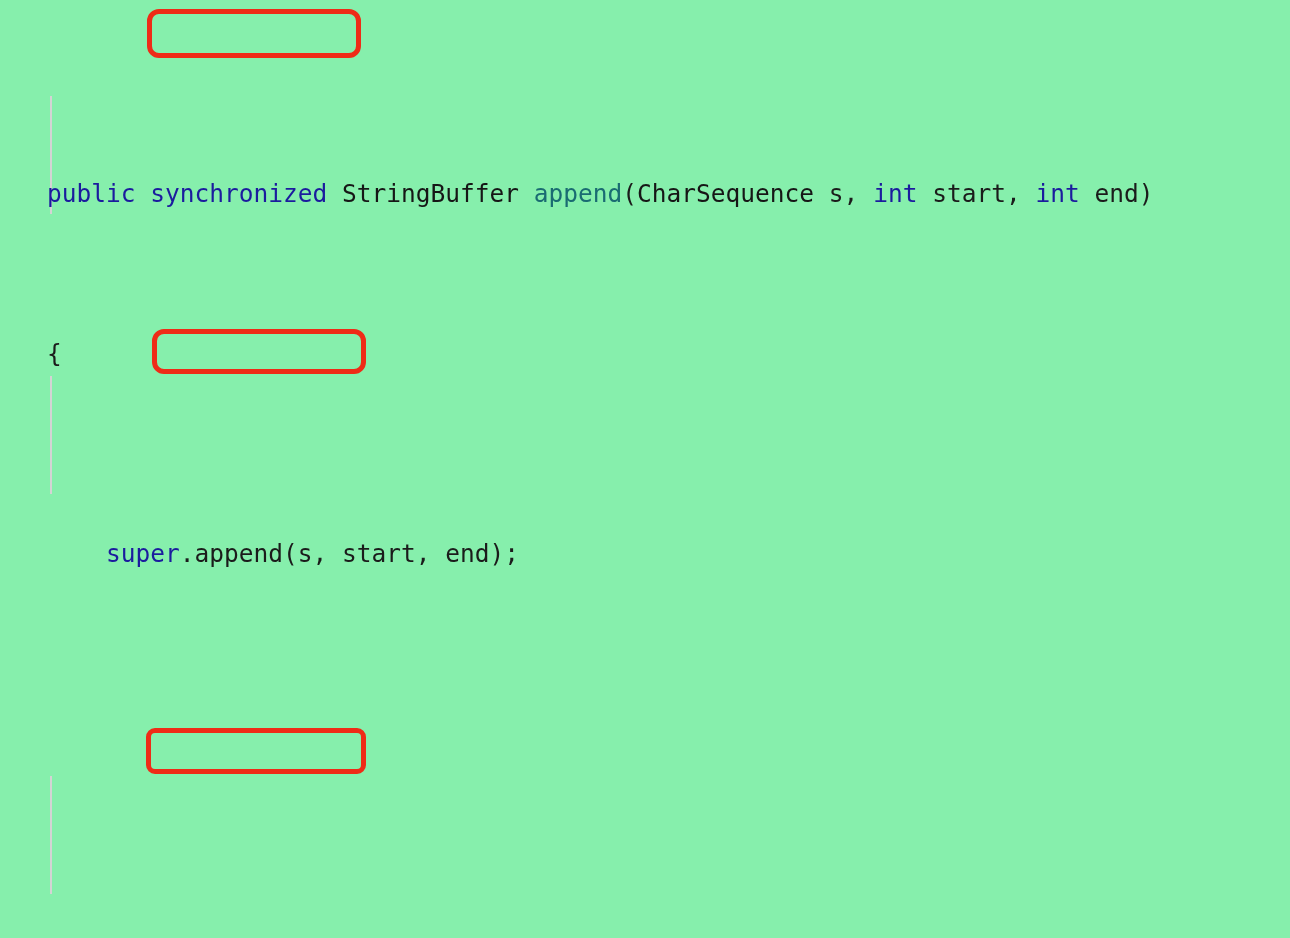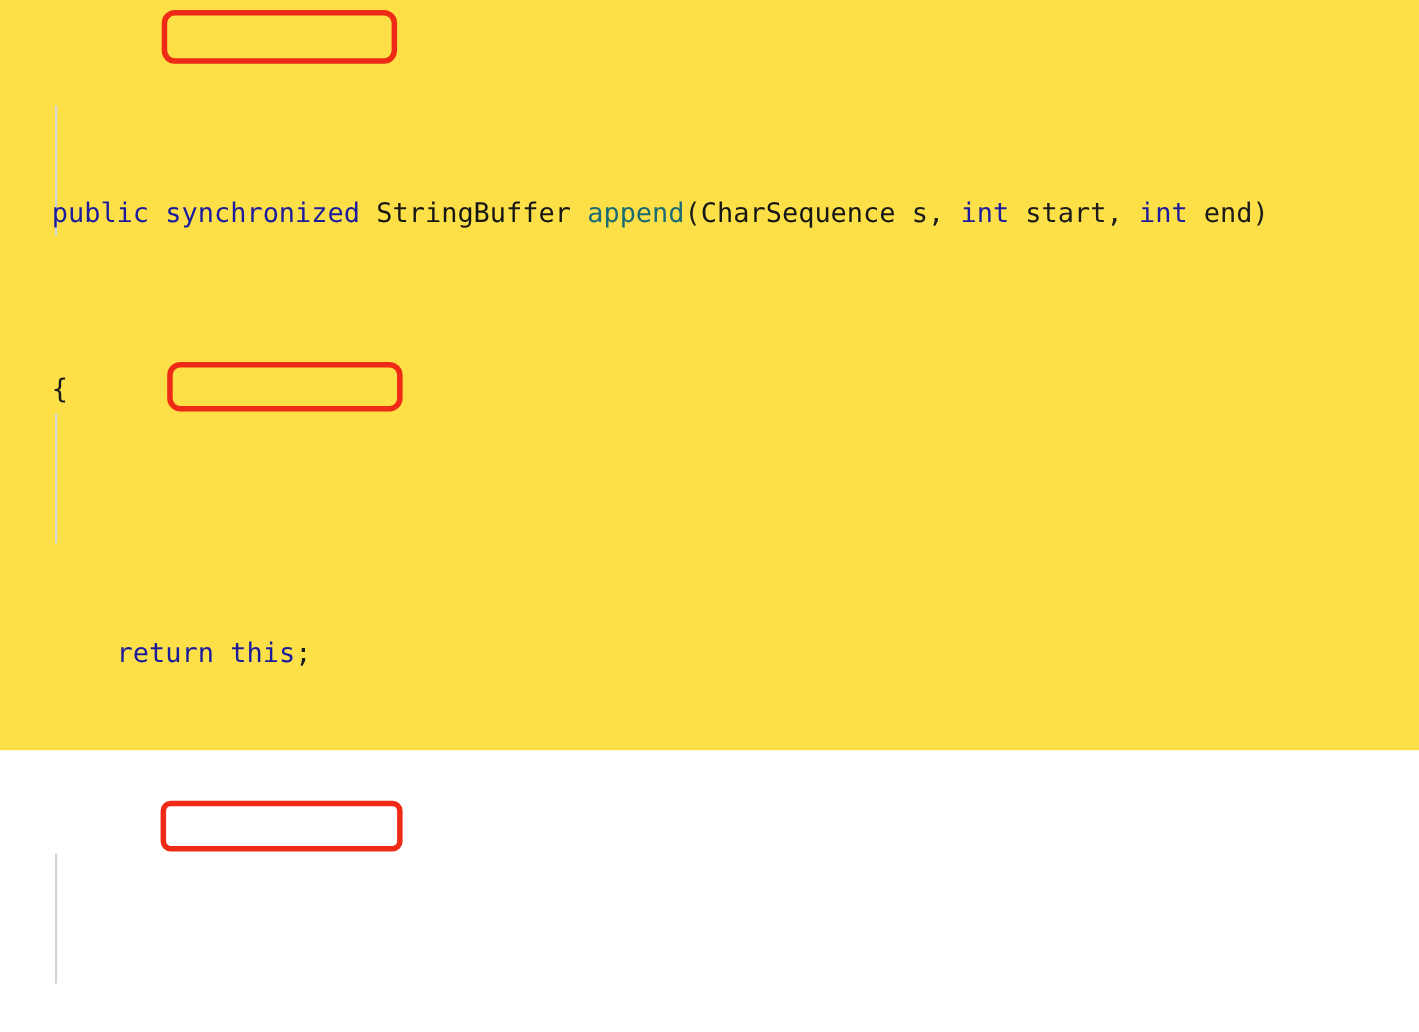--- a/index.html
+++ b/index.html
@@ -9,22 +9,22 @@
   }
   body {
     width: 1290px;
     height: 938px;
     font-family: "DejaVu Sans Mono", monospace;
     overflow: hidden;
   }
   #code-surface {
     position: relative;
     width: 1290px;
-    height: 682px;
-    background: #fde047;
+    height: 938px;
+    background: #86efac;
   }
   .code-area {
     position: absolute;
     left: 47px;
     top: 14px;
     font-family: "DejaVu Sans Mono", monospace;
     font-size: 24.5px;
     line-height: 40px;
     letter-spacing: 0px;
     white-space: pre;
@@ -71,22 +71,22 @@
   <div class="guide" style="left:50px; top:776px; height:118px;"></div>
 
   <div class="code-area">
 
     
     <div class="line"><span class="kw">public </span><span class="kw">synchronized</span><span class="punct"> </span><span class="type">StringBuffer </span><span class="fn">append</span><span class="punct">(</span><span class="type">CharSequence</span><span class="ident"> s, </span><span class="kw">int</span><span class="ident"> start, </span><span class="kw">int</span><span class="ident"> end</span><span class="punct">)</span></div>
 
     <div class="line"><span class="punct">{</span></div>
 
 
+    <div class="line">    <span class="kw">super</span><span class="ident">.append(s, start, end);</span></div>
 
-    <div class="line">    <span class="kw">return</span><span class="kw"> this</span><span class="punct">;</span></div>
 
     
 
     
     
 
     
     
 
     

